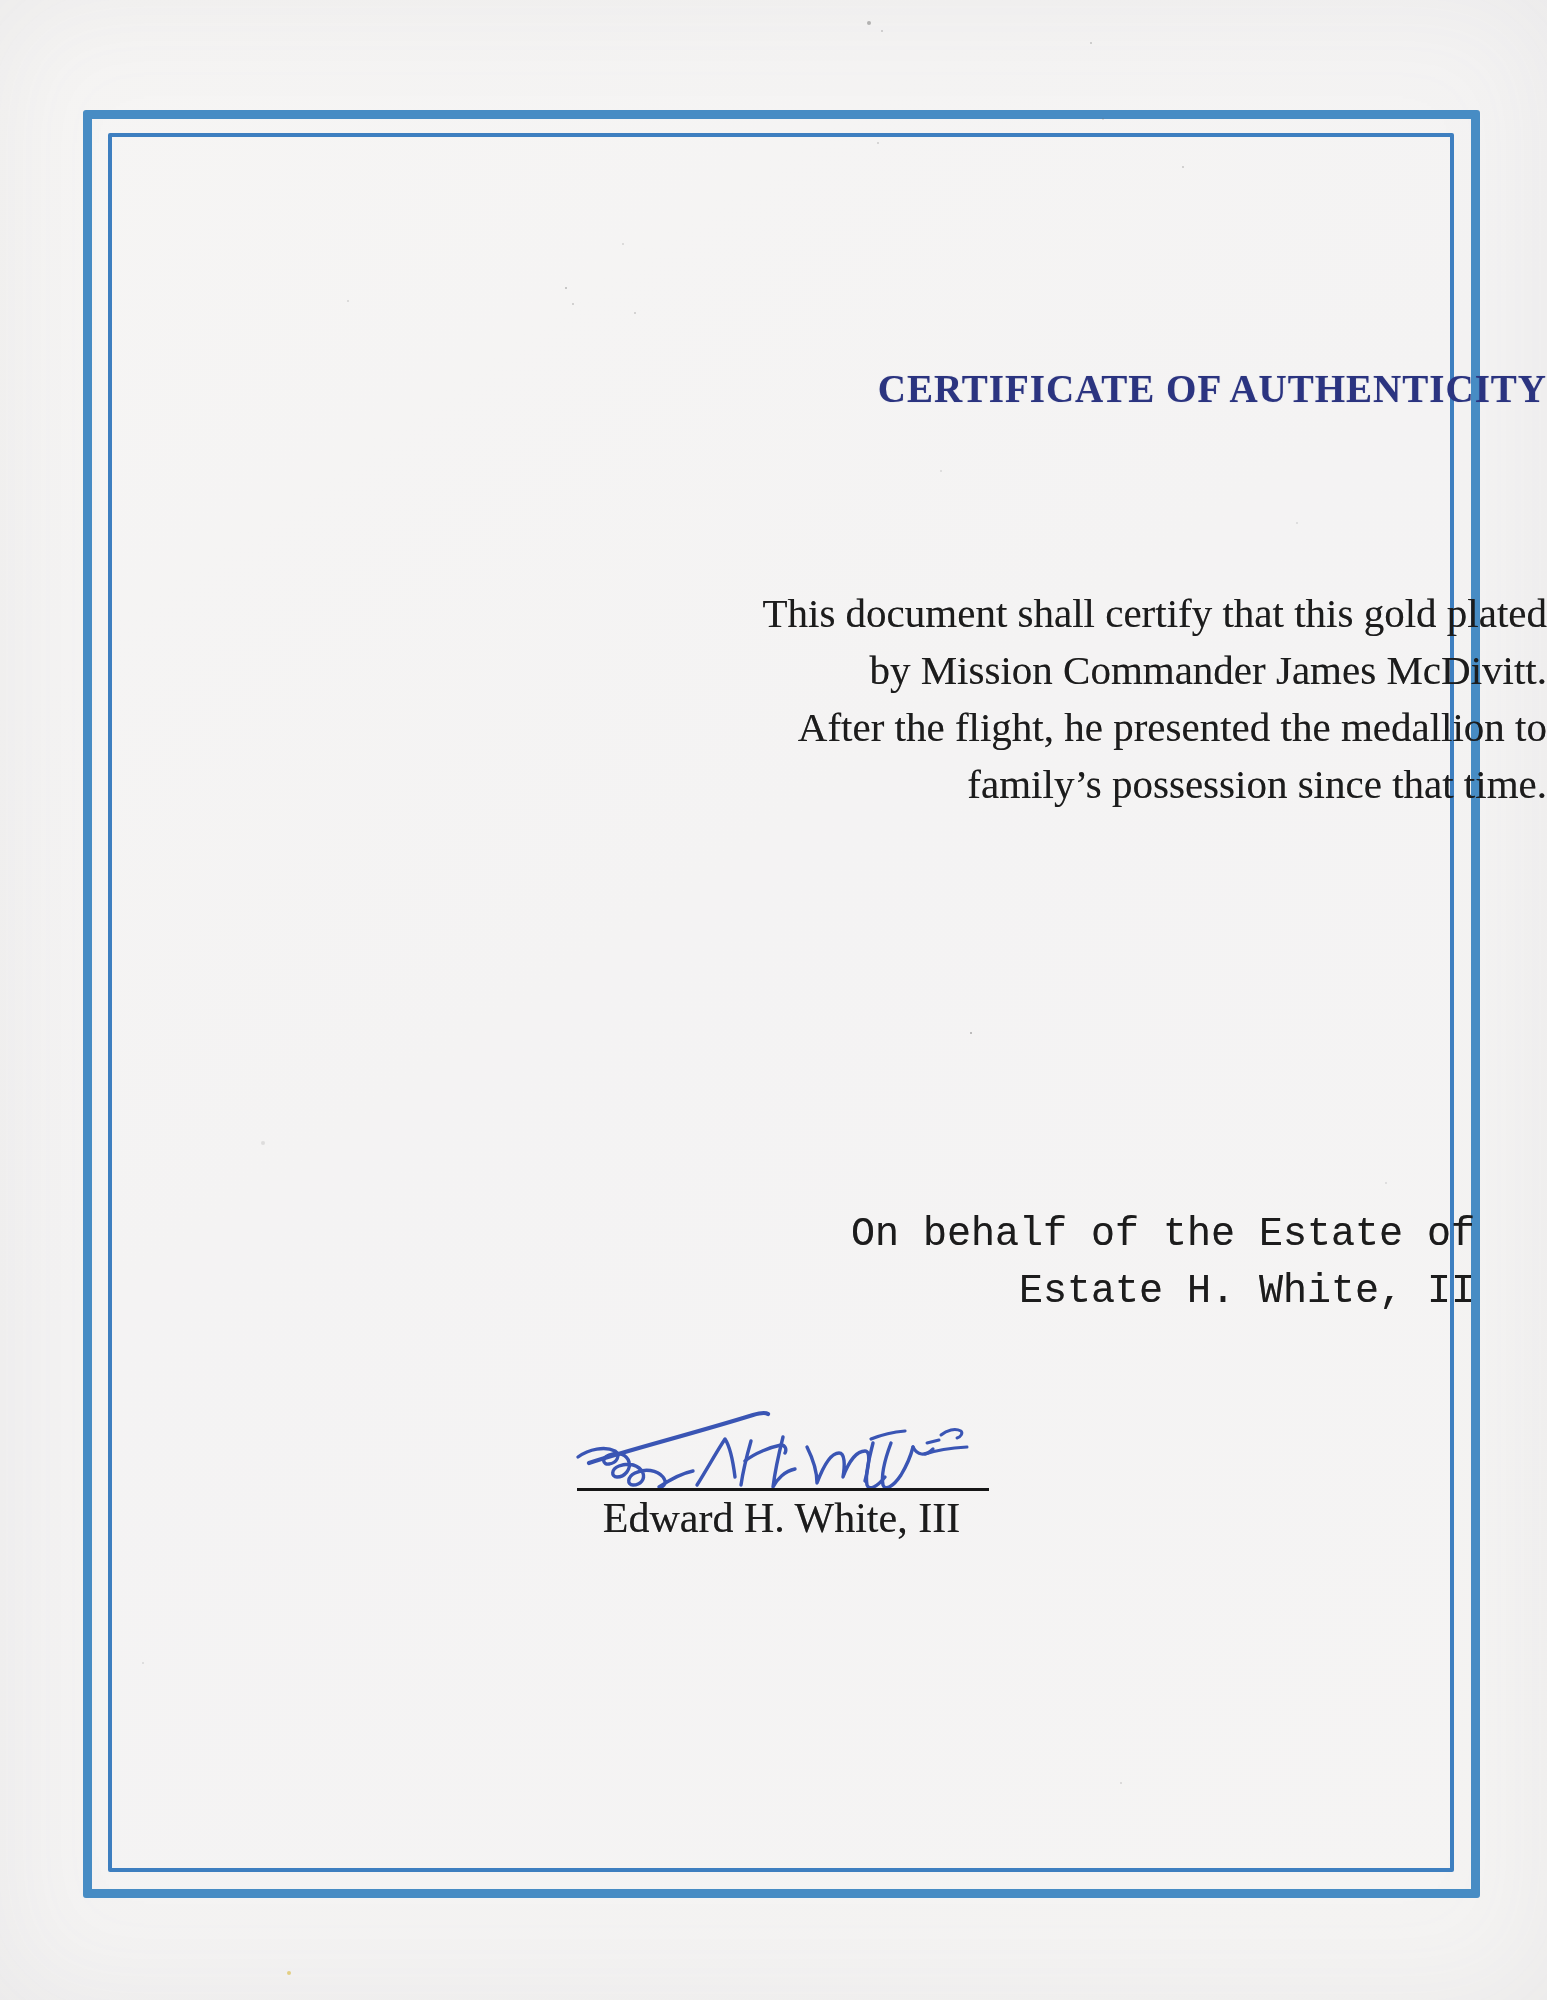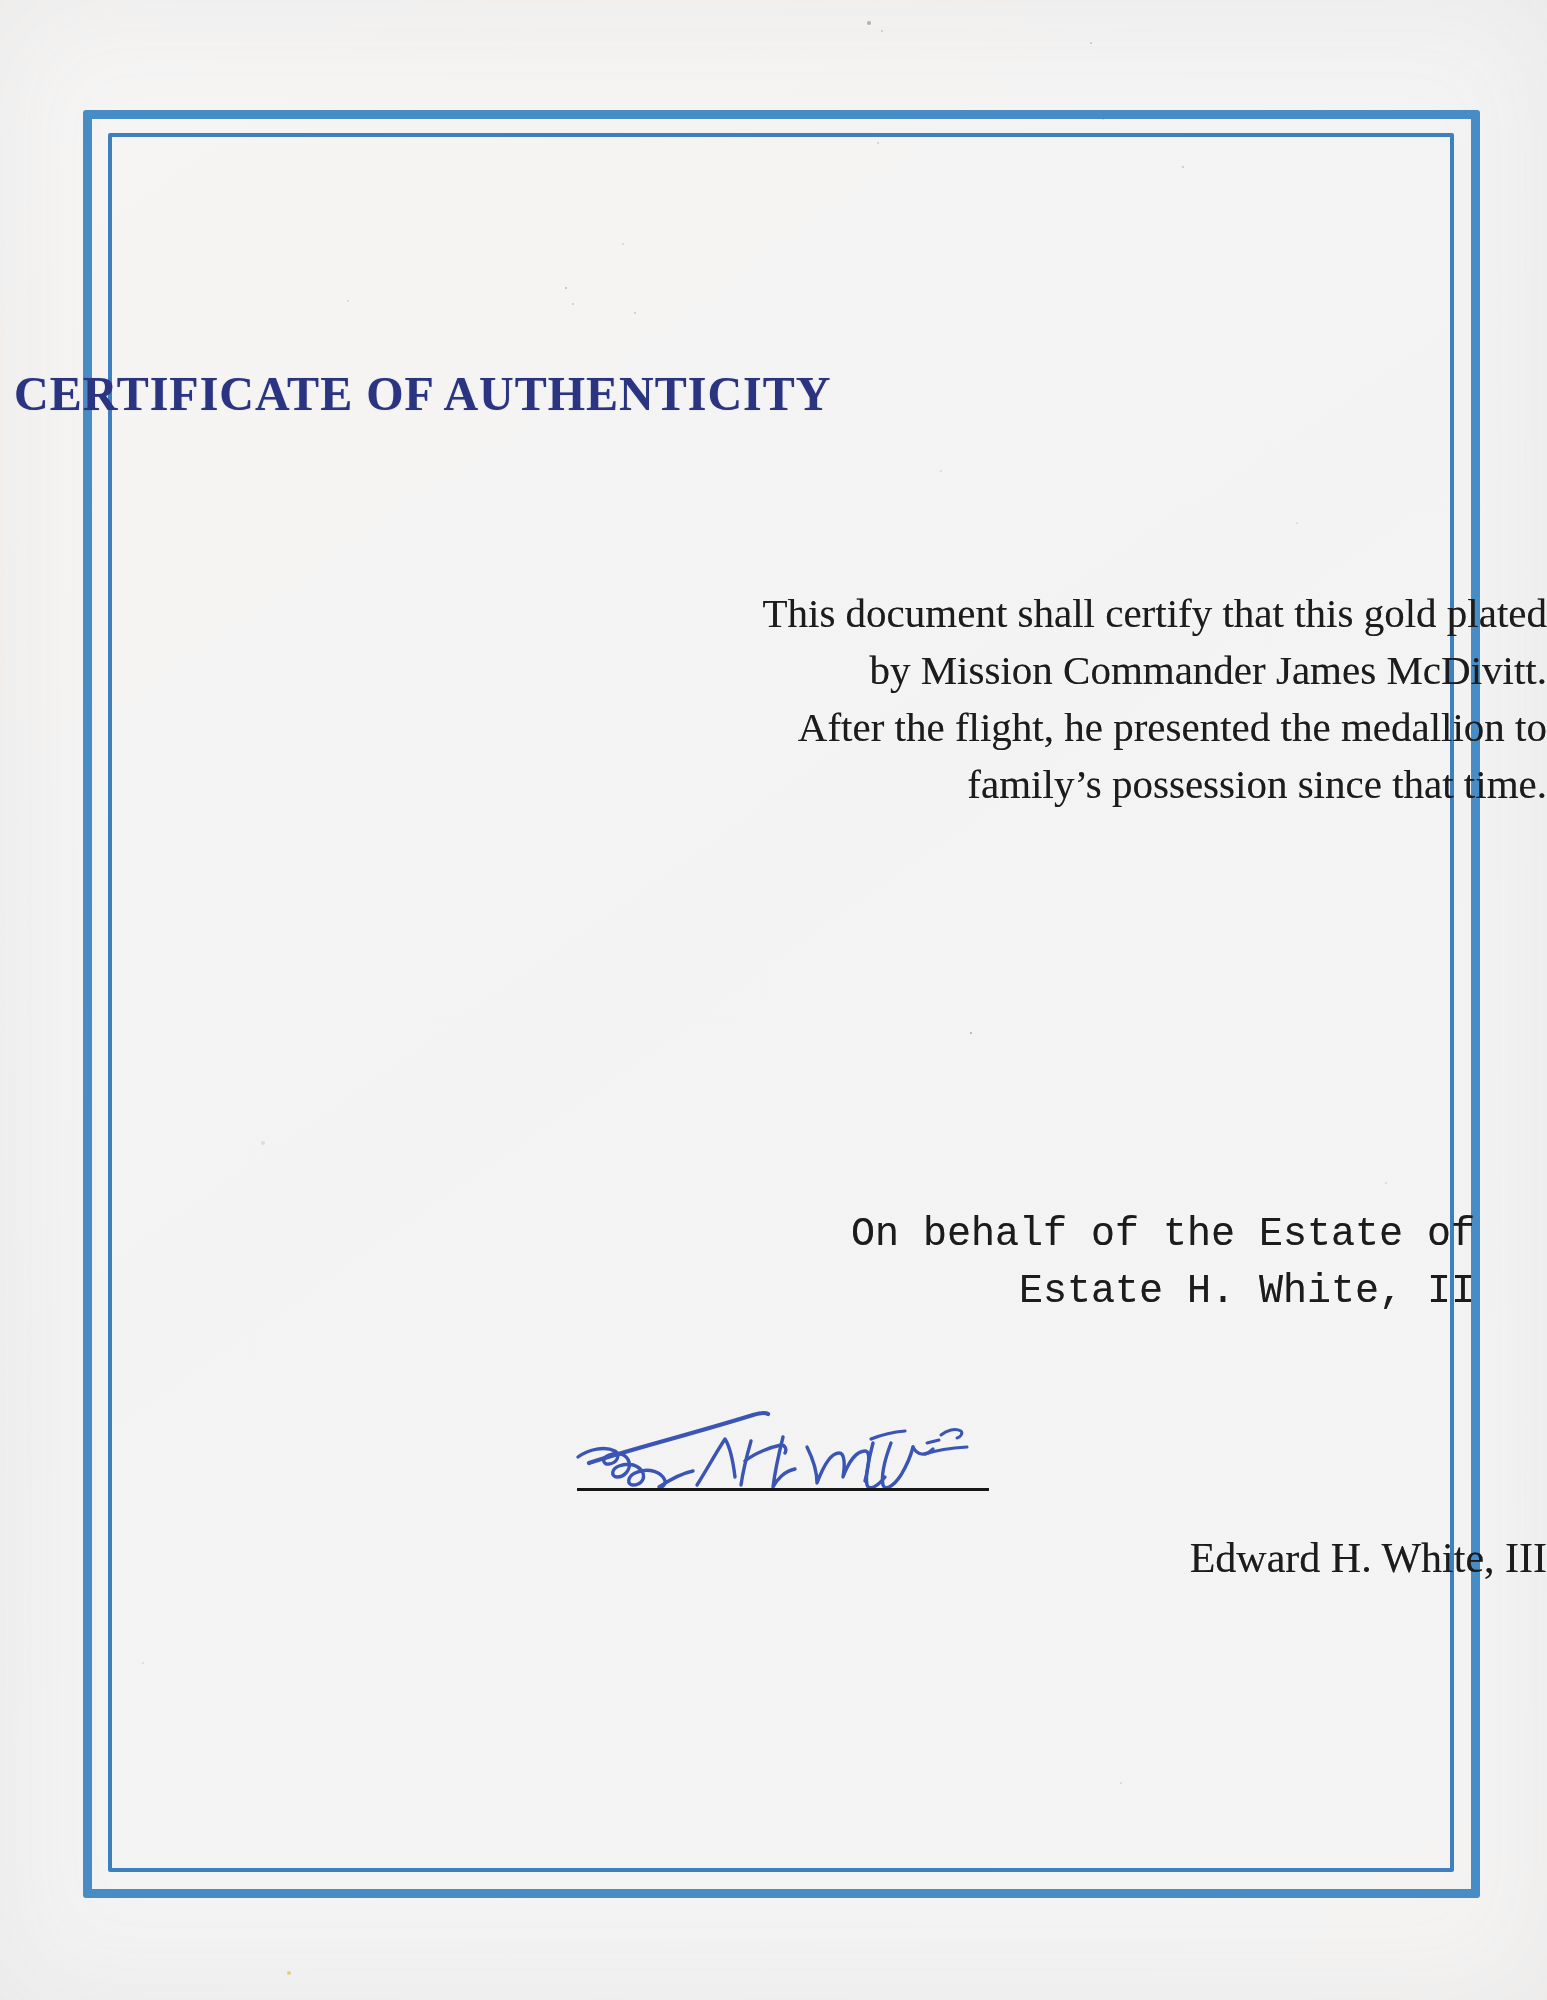--- a/index.html
+++ b/index.html
@@ -18,22 +18,22 @@
     box-sizing:border-box;border:9px solid var(--border-outer,#478cc4);
     border-radius:3px;
   }
   .border-inner{
     position:absolute;left:108px;top:133px;width:1346px;height:1739px;
     box-sizing:border-box;border:4px solid var(--border-inner,#3e7fc0);
     border-radius:2px;
   }
   .title{
     position:absolute;left:14px;right:0;top:366px;
-    text-align:left;
-    font-size:48px;font-weight:bold;letter-spacing:1px;
+    text-align:right;
+    font-size:39px;font-weight:bold;letter-spacing:1px;
     color:var(--title-text,#2b3480);
     text-shadow:0 0 1px rgba(43,52,128,0.35);
   }
   .body-block{
     position:absolute;left:14px;right:0;top:585px;
     text-align:right;
     font-size:41px;line-height:57px;
     color:var(--body-text,#1c1c1c);
     text-shadow:0 0 0.5px rgba(0,0,0,0.45);
   }
@@ -51,25 +51,24 @@
   .signature-svg path{
     fill:none;stroke:var(--signature-ink,#3a55b4);
     stroke-linecap:round;stroke-linejoin:round;
   }
   .signature-rule{
     position:absolute;left:577px;top:1488px;width:412px;height:3px;
     background:var(--signature-line,#161616);
   }
   .signer-name{
     position:absolute;left:16px;right:0;top:1494px;
-    text-align:right;
+    text-align:center;
     font-size:42px;
     color:var(--body-text,#1c1c1c);
     text-shadow:0 0 0.5px rgba(0,0,0,0.45);
-    margin-top:40px;
   }
   
   .dust{
     position:absolute;left:0;top:0;width:2px;height:2px;border-radius:50%;
     background:transparent;
     box-shadow:
       565px 287px 0 0 rgba(70,70,70,.35),
       572px 303px 0 0 rgba(90,90,90,.3),
       634px 312px 0 0 rgba(100,100,100,.3),
       347px 300px 0 0 rgba(110,110,110,.25),

